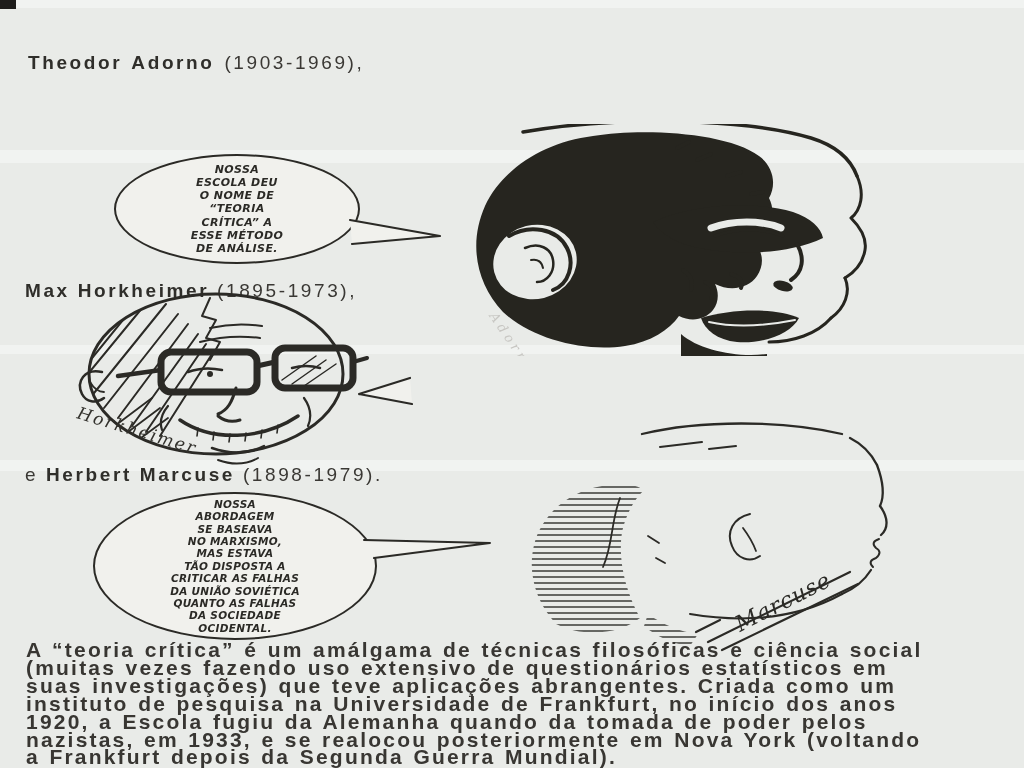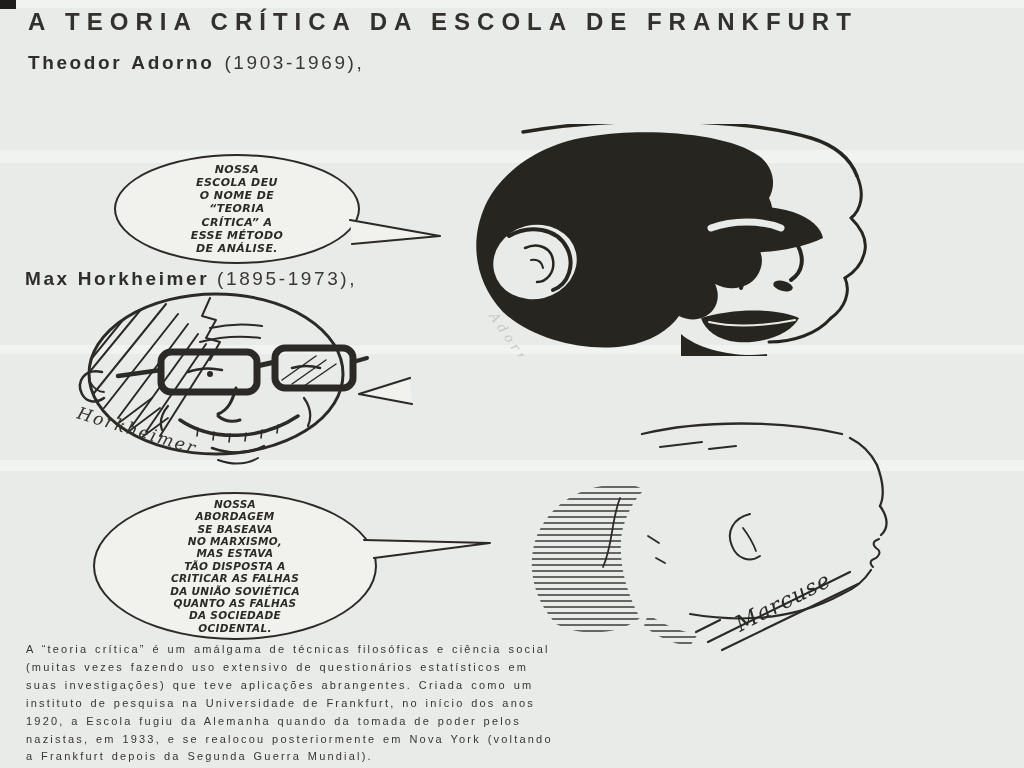--- a/index.html
+++ b/index.html
@@ -12,23 +12,23 @@
   .band{position:absolute;left:0;width:100%;background:rgba(250,252,250,.5);pointer-events:none;}
   .corner-mark{position:absolute;left:0;top:0;width:16px;height:9px;background:#1e1d1b;}
   .title{
     position:absolute;left:28px;top:8px;white-space:nowrap;
     font-size:24px;font-weight:bold;letter-spacing:7px;color:#32312d;
   }
   .para{white-space:pre-line;}
   .intro{position:absolute;left:28px;top:50px;font-size:19px;line-height:25px;letter-spacing:2.6px;word-spacing:2px;color:#3a3834;}
   .nameline{font-size:19px;line-height:25px;letter-spacing:2.6px;color:#3a3834;}
   .nameline .b{font-weight:bold;color:#2f2e2a;}
-  .name-horkheimer{position:absolute;left:25px;top:266px;}
+  .name-horkheimer{position:absolute;left:25px;top:278px;}
   .name-marcuse{position:absolute;left:25px;top:462px;}
-  .outro{position:absolute;left:26px;top:641px;font-size:11px;line-height:17.9px;letter-spacing:2.2px;word-spacing:1.5px;color:#383632;}
+  .outro{position:absolute;left:26px;top:641px;font-size:21px;line-height:17.9px;letter-spacing:2.2px;word-spacing:1.5px;color:#383632;font-weight:bold;}
   .bubble{
     position:absolute;border:2.5px solid #2b2a26;border-radius:50%;
     background:#f1f1ed;display:flex;align-items:center;justify-content:center;
     text-align:center;z-index:3;
   }
   .bubble .bt{
     white-space:pre-line;font-family:"DejaVu Sans",sans-serif;
     font-style:italic;font-weight:bold;color:#2b2a26;
   }
   .b1{left:114px;top:154px;width:242px;height:106px;}
@@ -46,28 +46,28 @@
 <body>
 
 <div class="page">
 
   <div class="band" style="top:0;height:8px;"></div>
   <div class="band" style="top:150px;height:13px;"></div>
   <div class="band" style="top:345px;height:9px;"></div>
   <div class="band" style="top:460px;height:11px;"></div>
   <div class="corner-mark"></div>
 
-  <div class="title">A TEORIA CRÍTICA DA ESCOLA DE FRANKFURT</div>
 
   <div class="intro">
     <div class="nameline"><span class="b">Theodor Adorno</span><span> (1903-1969),</span></div>
   </div>
 
   <div class="nameline name-horkheimer"><span class="b">Max Horkheimer</span><span> (1895-1973),</span></div>
 
+  <div class="nameline name-marcuse"><span>e </span><span class="b">Herbert Marcuse</span><span> (1898-1979).</span></div>
 
   <div class="outro para">A “teoria crítica” é um amálgama de técnicas filosóficas e ciência social
 (muitas vezes fazendo uso extensivo de questionários estatísticos em
 suas investigações) que teve aplicações abrangentes. Criada como um
 instituto de pesquisa na Universidade de Frankfurt, no início dos anos
 1920, a Escola fugiu da Alemanha quando da tomada de poder pelos
 nazistas, em 1933, e se realocou posteriormente em Nova York (voltando
 a Frankfurt depois da Segunda Guerra Mundial).</div>
 
   <svg class="portrait" style="left:445px;top:124px;" width="440" height="232" viewBox="0 0 440 232">

